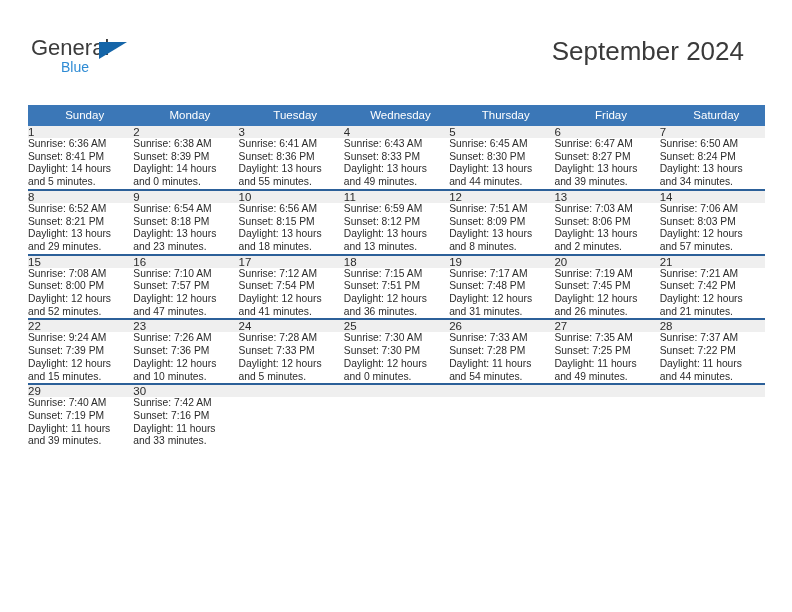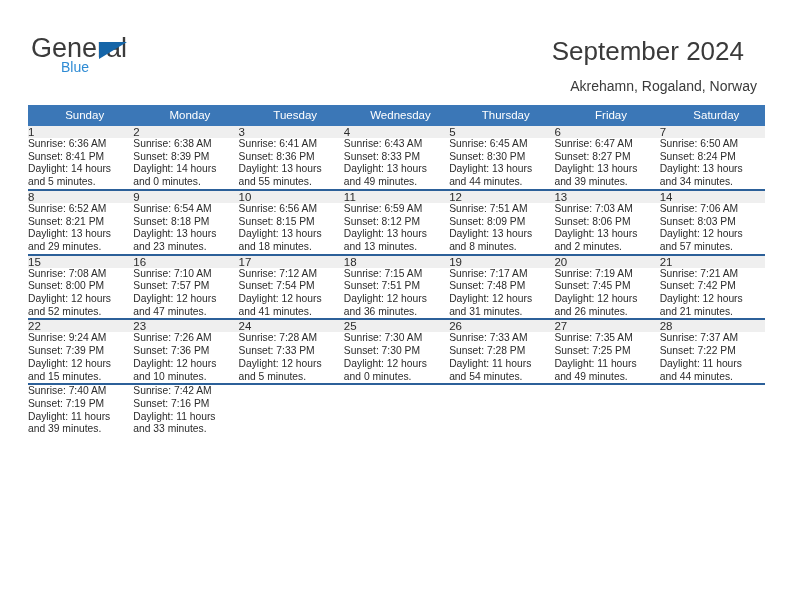--- a/index.html
+++ b/index.html
@@ -30,21 +30,21 @@
   .logo {
     position: absolute;
     left: 31px;
     top: 37px;
     width: 180px;
     height: 50px;
   }
   .logo-general {
     position: absolute;
     left: 0; top: 0;
-    font-size: 27px;
+    font-size: 22px;
     letter-spacing: 0px;
     color: #3b3b3b;
     line-height: 22px;
     font-weight: 400;
     text-align: right;
   }
   .logo-tri {
     position: absolute;
     left: 68px;
     top: 5px;
@@ -142,21 +142,20 @@
 
   <div class="head">
 
     <div class="logo">
       <span class="logo-general">General</span>
       <span class="logo-tri"></span>
       <span class="logo-blue">Blue</span>
     </div>
 
     <div class="title">September 2024</div>
-    <div class="subtitle">Akrehamn, Rogaland, Norway</div>
 
   </div>
 
   <table class="cal">
     <thead>
       <tr>
         <th>Sunday</th>
         <th>Monday</th>
         <th>Tuesday</th>
         <th>Wednesday</th>
@@ -384,20 +383,29 @@
             <div>Sunrise: 7:37 AM</div>
             <div>Sunset: 7:22 PM</div>
             <div>Daylight: 11 hours</div>
             <div>and 44 minutes.</div>
           </td>
         </tr>
         <tr class="wk-sep">
           <td colspan="7"></td>
         </tr>
         <tr>
+          <td class="daynum">29</td>
+          <td class="daynum">30</td>
+          <td class="daynum empty"></td>
+          <td class="daynum empty"></td>
+          <td class="daynum empty"></td>
+          <td class="daynum empty"></td>
+          <td class="daynum empty"></td>
+        </tr>
+        <tr>
           <td class="info">
             <div>Sunrise: 7:40 AM</div>
             <div>Sunset: 7:19 PM</div>
             <div>Daylight: 11 hours</div>
             <div>and 39 minutes.</div>
           </td>
           <td class="info">
             <div>Sunrise: 7:42 AM</div>
             <div>Sunset: 7:16 PM</div>
             <div>Daylight: 11 hours</div>

